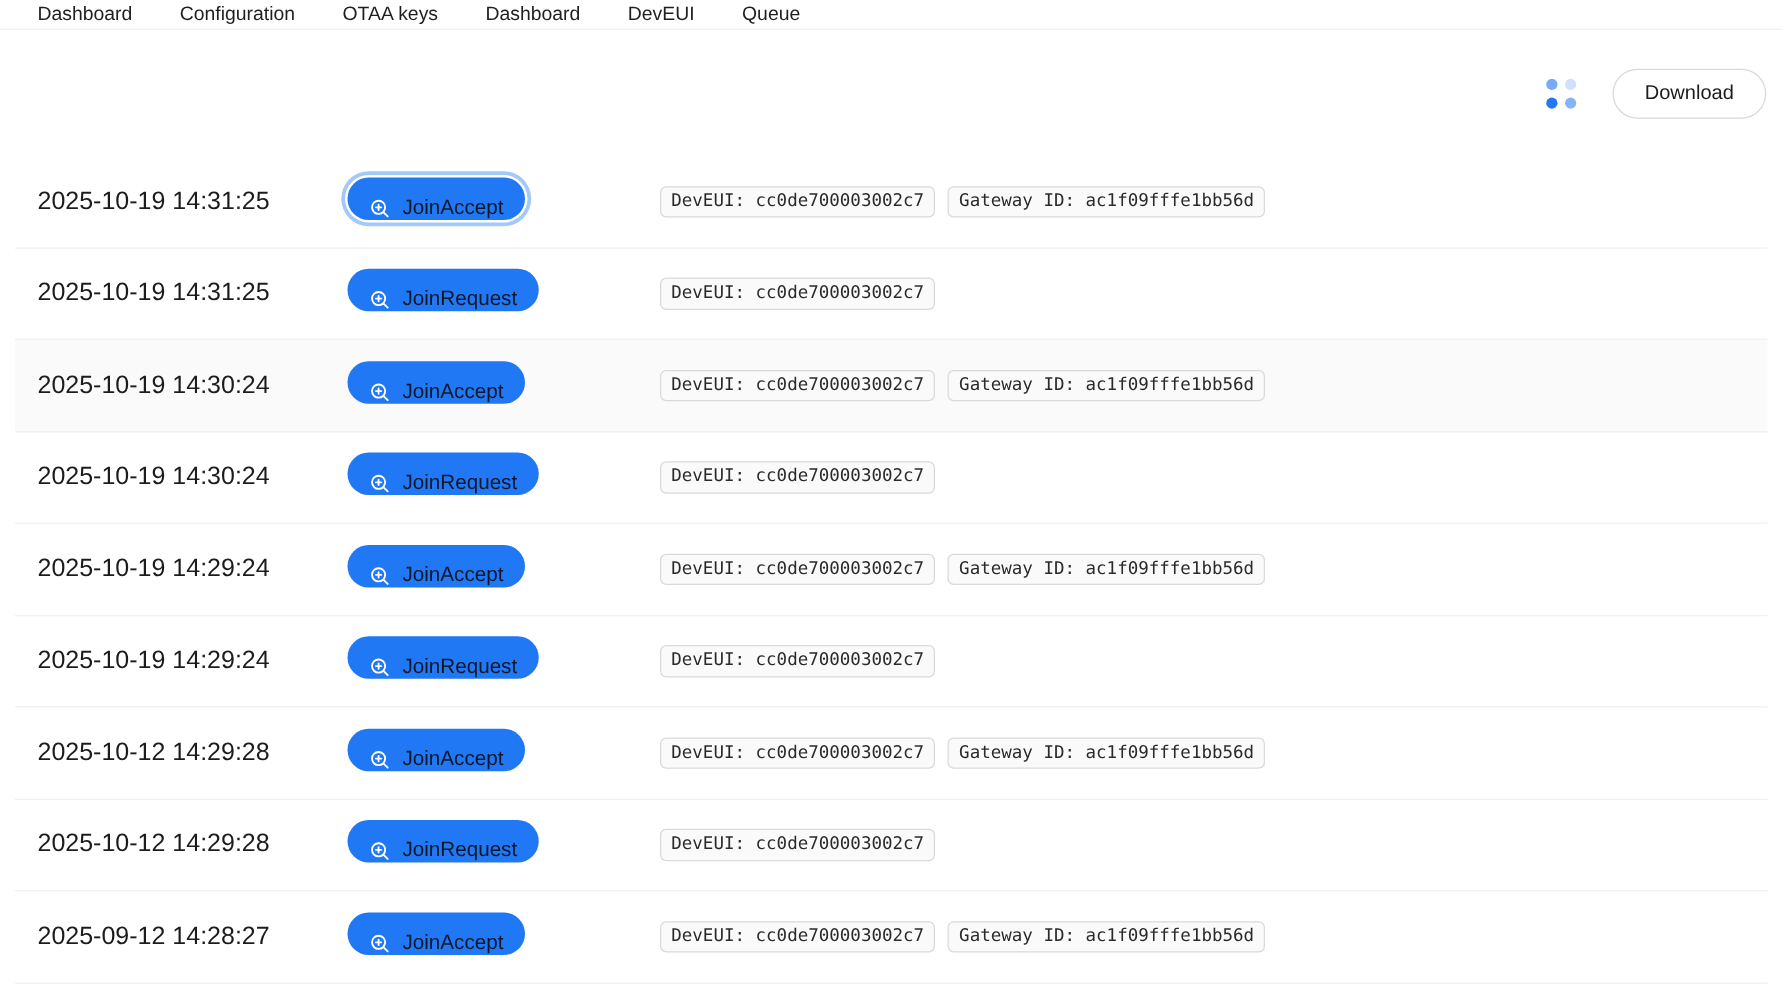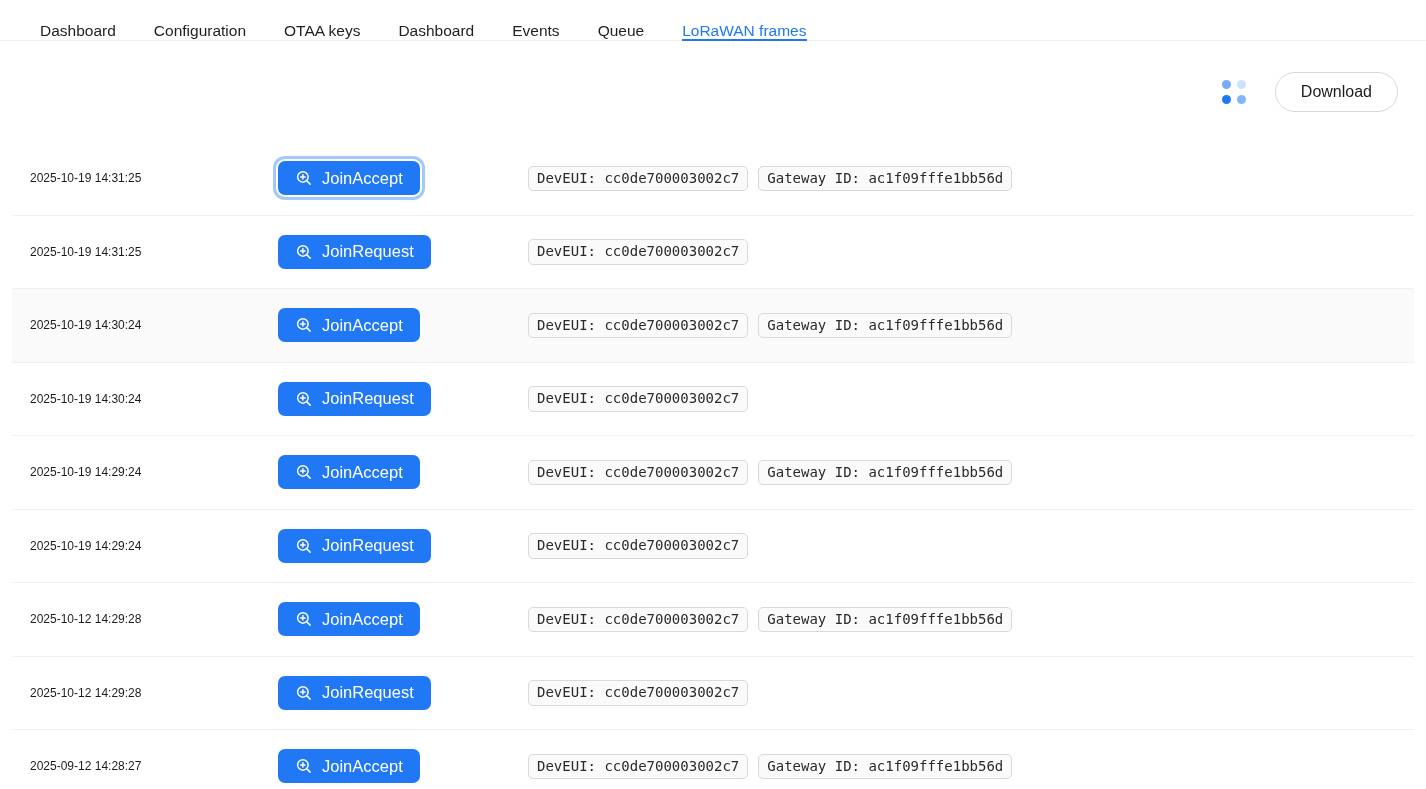--- a/index.html
+++ b/index.html
@@ -8,24 +8,24 @@
     width: 1426px; height: 789px;
     background: #ffffff;
     font-family: "Liberation Sans", sans-serif;
     overflow: hidden;
     color: var(--text, #1c1c1c);
   }
 
   
   .tabbar {
     display: flex;
-    align-items: flex-end;
+    align-items: center;
     gap: 38px;
-    padding-left: 40px;
-    height: 41px;
+    padding-left: 30px;
+    height: 24px;
     border-bottom: 1px solid var(--divider, #f0f0f0);
   }
   .tab {
     display: flex;
     align-items: center;
     font-size: 15.5px;
     color: var(--tab-text, #1f1f1f);
     position: relative;
     cursor: pointer;
     white-space: nowrap;
@@ -39,21 +39,21 @@
     background: var(--accent, #2178f4);
   }
 
   
   .toolbar {
     height: 101px;
     display: flex;
     align-items: center;
     justify-content: flex-end;
     gap: 29px;
-    padding-right: 28px;
+    padding-right: 13px;
   }
   .spinner {
     width: 24px; height: 24px;
     display: grid;
     grid-template-columns: 9px 9px;
     grid-template-rows: 9px 9px;
     gap: 6px;
   }
   .spinner .dot { border-radius: 50%; background: var(--accent, #2178f4); }
   .spinner .d1 { opacity: 0.62; }
@@ -77,34 +77,34 @@
   .row {
     height: 73.5px;
     display: flex;
     align-items: center;
     padding-left: 18px;
     border-bottom: 1px solid var(--divider, #f0f0f0);
   }
   .row.hovered { background: var(--hover-bg, #fafafa); }
   .col-time {
     width: 248px;
-    font-size: 12px;
+    font-size: 20px;
     color: var(--text, #1c1c1c);
   }
   .col-btn { width: 250px; }
   .frame-btn {
     display: inline-flex;
-    align-items: center;
+    align-items: flex-end;
     gap: 9px;
     height: 34px;
     padding: 0 17px;
     background: var(--accent, #2178f4);
-    color: #ffffff;
+    color: #0f172a;
     border: none;
-    border-radius: 7px;
+    border-radius: 17px;
     font-family: "Liberation Sans", sans-serif;
     font-size: 16.5px;
     cursor: pointer;
   }
   .frame-btn.focused {
     box-shadow: 0 0 0 2px #ffffff, 0 0 0 5px var(--focus-ring, #a2c9f7);
   }
   .zoom-icon { width: 18px; height: 18px; display: block; }
   .tags { display: flex; align-items: center; gap: 10px; text-align: center; }
   .tag {
@@ -120,23 +120,22 @@
   }
 </style>
 </head>
 <body>
 
 <div class="tabbar">
     <div class="tab">Dashboard</div>
     <div class="tab">Configuration</div>
     <div class="tab">OTAA keys</div>
     <div class="tab">Dashboard</div>
-    <div class="tab">Events</div>
+    <div class="tab">DevEUI</div>
     <div class="tab">Queue</div>
-    <div class="tab active">LoRaWAN frames</div>
   </div>
 
 <div class="toolbar">
   <div class="spinner">
     <span class="dot d1"></span>
     <span class="dot d2"></span>
     <span class="dot d3"></span>
     <span class="dot d4"></span>
   </div>
   <button class="download-btn">Download</button>

